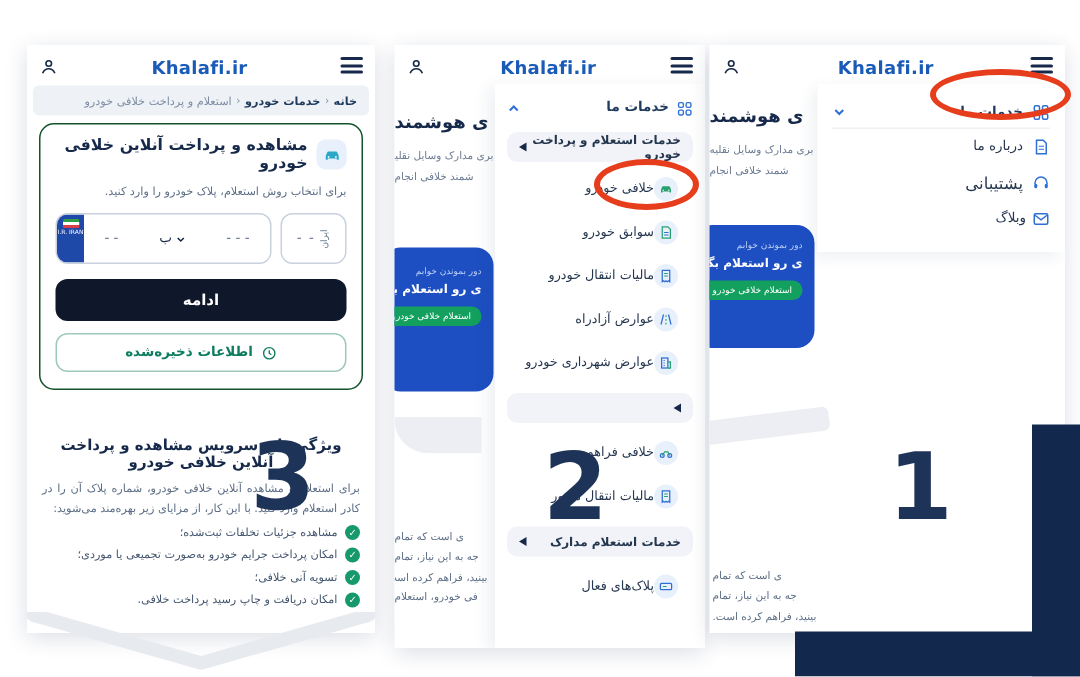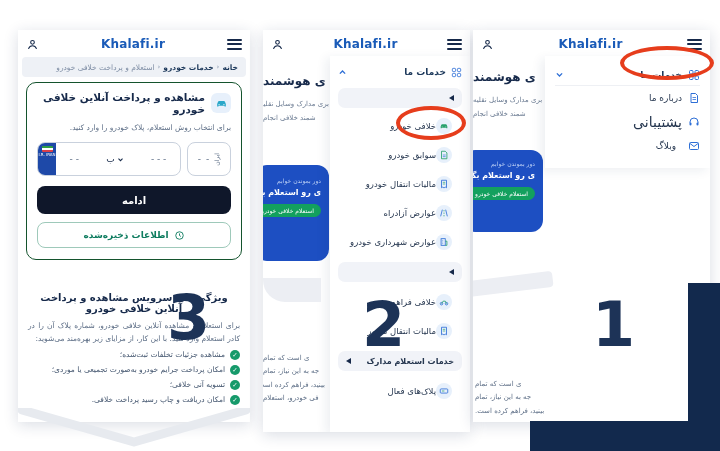--- a/index.html
+++ b/index.html
@@ -5,21 +5,21 @@
   * { margin:0; padding:0; box-sizing:border-box; }
   html,body { width:720px; height:451px; }
   body { font-family:"DejaVu Sans","Liberation Sans",sans-serif; background:#fff; overflow:hidden; position:relative; }
   .stage { position:absolute; inset:0; width:720px; height:451px; background:#fff; }
 
   .panel { position:absolute; background:#fff; box-shadow:0 3px 14px rgba(25,45,85,.16); overflow:hidden; }
   #panel3 { left:18px; top:30px; width:232px; height:392px; }
   #panel2 { left:263px; top:30px; width:207px; height:402px; }
   #panel1 { left:473px; top:30px; width:237px; height:392px; }
 
-  .phead { position:absolute; top:1px; left:0; right:0; height:26px; display:flex; align-items:center; justify-content:space-between; padding:0 8px; background:#fff; }
+  .phead { position:absolute; top:8px; left:0; right:0; height:26px; display:flex; justify-content:space-between; padding:0 8px; background:#fff; }
   .logo { color:#1a5bb8; font-weight:bold; font-size:12px; letter-spacing:.2px; }
   .burger { width:15px; display:flex; flex-direction:column; gap:2.5px; cursor:pointer; }
   .burger span { display:block; height:2px; background:#16294a; border-radius:2px; }
   .picon svg { display:block; }
 
   
   .crumbbar { position:absolute; top:27px; left:4px; right:4px; height:20px; background:#eef1f6; border-radius:4px; display:flex; align-items:center; justify-content:flex-start; direction:rtl; padding:0 8px; font-size:7.5px; color:#1e3a5c; gap:3px; white-space:nowrap; }
   .crumbbar .sep { color:#8494ab; font-size:7px; }
   .crumbbar .dim { color:#7f8ea5; }
   .fcard { position:absolute; top:52px; left:8px; right:8px; height:178px; background:#fff; border:1px solid #14532d; border-radius:10px; padding:8px 10px; direction:rtl; }
@@ -229,20 +229,21 @@
               <rect x="14" y="14" width="7" height="7" rx="2" fill="none" stroke="#2e6fd6" stroke-width="2"></rect>
             </svg>
           <span class="mroot">خدمات ما</span>
         </span>
         <svg width="9" height="9" viewBox="0 0 12 12">
             <path d="M2.5 7.5L6 4l3.5 3.5" fill="none" stroke="#2e6fd6" stroke-width="1.8"></path>
           </svg>
       </div>
 
       <div class="groupbar" style="margin-top:6px;">
+        <span class="glabel">خدمات استعلام و پرداخت خودرو</span>
           <span class="tri-left"></span>
       </div>
 
       <div class="subitem" style="margin:10px 10px 0 0;">
         <span class="ic-circle">
           <svg width="10" height="10" viewBox="0 0 24 24">
               <path d="M4 13l1.6-4.2c.3-.8 1-1.3 1.9-1.3h9c.9 0 1.6.5 1.9 1.3L20 13v4.4h-2.4V16H6.4v1.4H4z" fill="#27a06c"></path>
               <circle cx="7.5" cy="14" r="1.1" fill="#fff"></circle>
               <circle cx="16.5" cy="14" r="1.1" fill="#fff"></circle>
             </svg>
@@ -394,25 +395,25 @@
           <span class="mlabel" style="font-size:9px;">درباره ما</span>
         </span>
       </div>
       <div class="mrow" style="height:24px;">
         <span style="display:flex; align-items:center; gap:6px;">
           <svg width="12" height="12" viewBox="0 0 24 24">
               <path d="M4 14v-2a8 8 0 0116 0v2" fill="none" stroke="#2e6fd6" stroke-width="2"></path>
               <rect x="3" y="13" width="4" height="6" rx="2" fill="#2e6fd6"></rect>
               <rect x="17" y="13" width="4" height="6" rx="2" fill="#2e6fd6"></rect>
             </svg>
-          <span class="mlabel" style="font-size:14px;">پشتیبانی</span>
+          <span class="mlabel" style="font-size:11px;">پشتیبانی</span>
         </span>
       </div>
       <div class="mrow" style="height:24px;">
-        <span style="display:flex; align-items:center; gap:12px;margin-left:44px;">
+        <span style="display:flex; align-items:center; gap:4px;margin-left:44px;">
           <svg width="12" height="12" viewBox="0 0 24 24">
               <rect x="3" y="5" width="18" height="14" rx="2" fill="none" stroke="#2e6fd6" stroke-width="2"></rect>
               <path d="M4 7l8 6 8-6" fill="none" stroke="#2e6fd6" stroke-width="2"></path>
             </svg>
           <span class="mlabel" style="font-size:9px;">وبلاگ</span>
         </span>
       </div>
     </div>
   </div>
 

